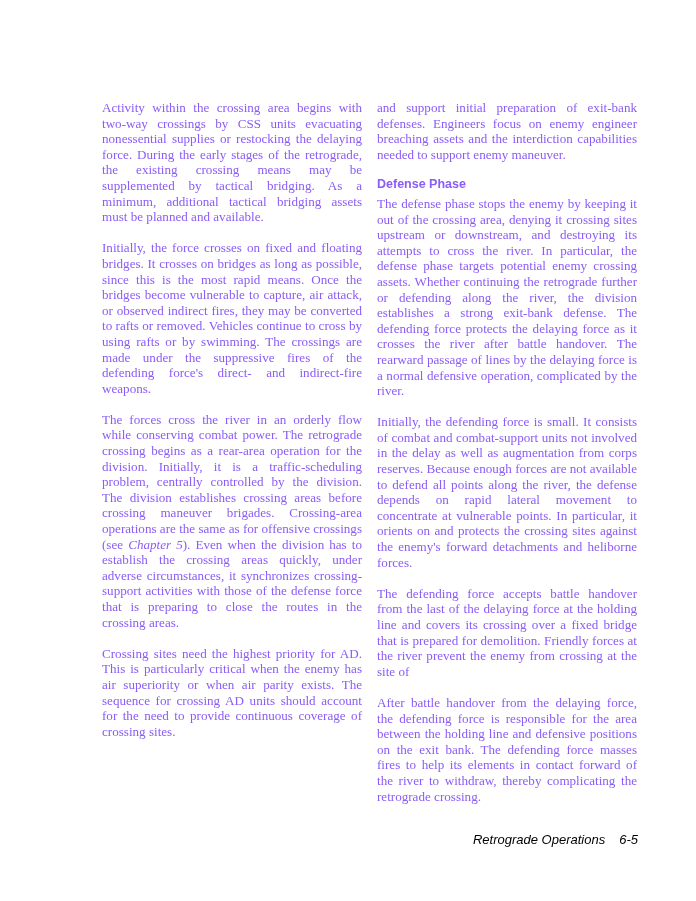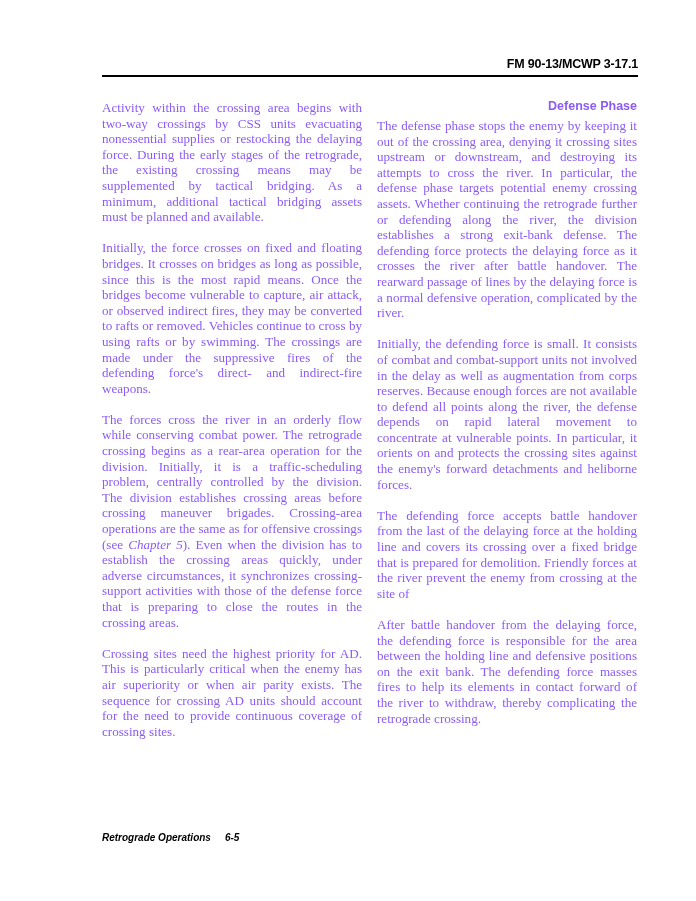--- a/index.html
+++ b/index.html
@@ -5,42 +5,40 @@
   html, body { margin: 0; padding: 0; background: #ffffff; }
   body { width: 696px; height: 901px; position: relative; overflow: hidden; }
   .page { position: absolute; left: 0; top: 0; width: 696px; height: 901px; background: #fff; }
   .header { position: absolute; left: 102px; top: 57px; width: 536px; height: 18px; border-bottom: 2px solid #000; }
   .header-text { position: absolute; right: 0; top: 0; font-family: "Liberation Sans", sans-serif; font-weight: bold; font-size: 12.5px; color: #000; letter-spacing: -0.2px; }
   .col { position: absolute; top: 100px; width: 260px; font-family: "Liberation Serif", serif; font-size: 13.1px; line-height: 15.6px; color: #8b5cf6; text-align: justify; hyphens: manual; }
   .col-left { left: 102px; }
   .col-right { left: 377px; }
   .para { margin: 0 0 15.6px 0; }
   .para:last-child { margin-bottom: 0; }
-  .section-heading { font-family: "Liberation Sans", sans-serif; font-weight: bold; font-size: 12.5px; text-align: right; margin: -2px 0 4px 0; line-height: 16px; }
+  .section-heading { font-family: "Liberation Sans", sans-serif; font-weight: bold; font-size: 12.5px; text-align: left; margin: -2px 0 4px 0; line-height: 16px; }
   em { font-style: italic; }
-  .footer { position: absolute; left: 102px; top: 832px; width: 536px; font-family: "Liberation Sans", sans-serif; font-weight: bold; font-style: italic; font-size: 10px; color: #000; }
+  .footer { position: absolute; left: 102px; top: 832px; width: 536px; text-align: right; font-family: "Liberation Sans", sans-serif; font-weight: normal; font-style: italic; font-size: 13px; color: #000; }
   .footer .gap { display: inline-block; width: 14px; }
 </style>
 </head>
 <body>
 
 <div class="page">
 
-  <div class="header">
-    <span class="header-text">FM 90-13/MCWP 3-17.1</span>
-  </div>
 
   <div class="col col-left">
     <p class="para">Activity within the crossing area begins with two-way crossings by CSS units evacuating nonessential supplies or restocking the delaying force. During the early stages of the retrograde, the existing crossing means may be supplemented by tactical bridging. As a minimum, additional tactical bridging assets must be planned and available.</p>
     <p class="para">Initially, the force crosses on fixed and floating bridges. It crosses on bridges as long as possible, since this is the most rapid means. Once the bridges become vul­nerable to capture, air attack, or observed indirect fires, they may be converted to rafts or removed. Vehicles continue to cross by using rafts or by swimming. The cross­ings are made under the suppressive fires of the defending force's direct- and indirect-fire weapons.</p>
     <p class="para"><span>The forces cross the river in an orderly flow while conserving combat power. The retro­grade crossing begins as a rear-area opera­tion for the division. Initially, it is a traffic-scheduling problem, centrally controlled by the division. The division establishes crossing areas before crossing maneuver brigades. Crossing-area operations are the same as for offensive crossings (see </span><em>Chap­ter 5</em><span>). Even when the division has to estab­lish the crossing areas quickly, under adverse circumstances, it synchronizes crossing-support activities with those of the defense force that is preparing to close the routes in the crossing areas.</span></p>
     <p class="para">Crossing sites need the highest priority for AD. This is particularly critical when the enemy has air superiority or when air parity exists. The sequence for crossing AD units should account for the need to provide con­tinuous coverage of crossing sites.</p>
   </div>
 
   <div class="col col-right">
+    <p class="para">and support initial preparation of exit-bank defenses. Engineers focus on enemy engi­neer breaching assets and the interdiction capabilities needed to support enemy maneuver.</p>
     <div class="section-heading">Defense Phase</div>
     <p class="para">The defense phase stops the enemy by keep­ing it out of the crossing area, denying it crossing sites upstream or downstream, and destroying its attempts to cross the river. In particular, the defense phase targets poten­tial enemy crossing assets. Whether continu­ing the retrograde further or defending along the river, the division establishes a strong exit-bank defense. The defending force pro­tects the delaying force as it crosses the river after battle handover. The rearward passage of lines by the delaying force is a normal defensive operation, complicated by the river.</p>
     <p class="para">Initially, the defending force is small. It con­sists of combat and combat-support units not involved in the delay as well as augmenta­tion from corps reserves. Because enough forces are not available to defend all points along the river, the defense depends on rapid lateral movement to concentrate at vulnera­ble points. In particular, it orients on and protects the crossing sites against the enemy's forward detachments and heliborne forces.</p>
     <p class="para">The defending force accepts battle hand­over from the last of the delaying force at the holding line and covers its crossing over a fixed bridge that is prepared for demolition. Friendly forces at the river pre­vent the enemy from crossing at the site of</p>
     <p class="para">After battle handover from the delaying force, the defending force is responsible for the area between the holding line and defen­sive positions on the exit bank. The defend­ing force masses fires to help its elements in contact forward of the river to withdraw, thereby complicating the retrograde crossing.</p>
   </div>
 
   <div class="footer">
     <span>Retrograde Operations</span><span class="gap"></span><span>6-5</span>
   </div>

